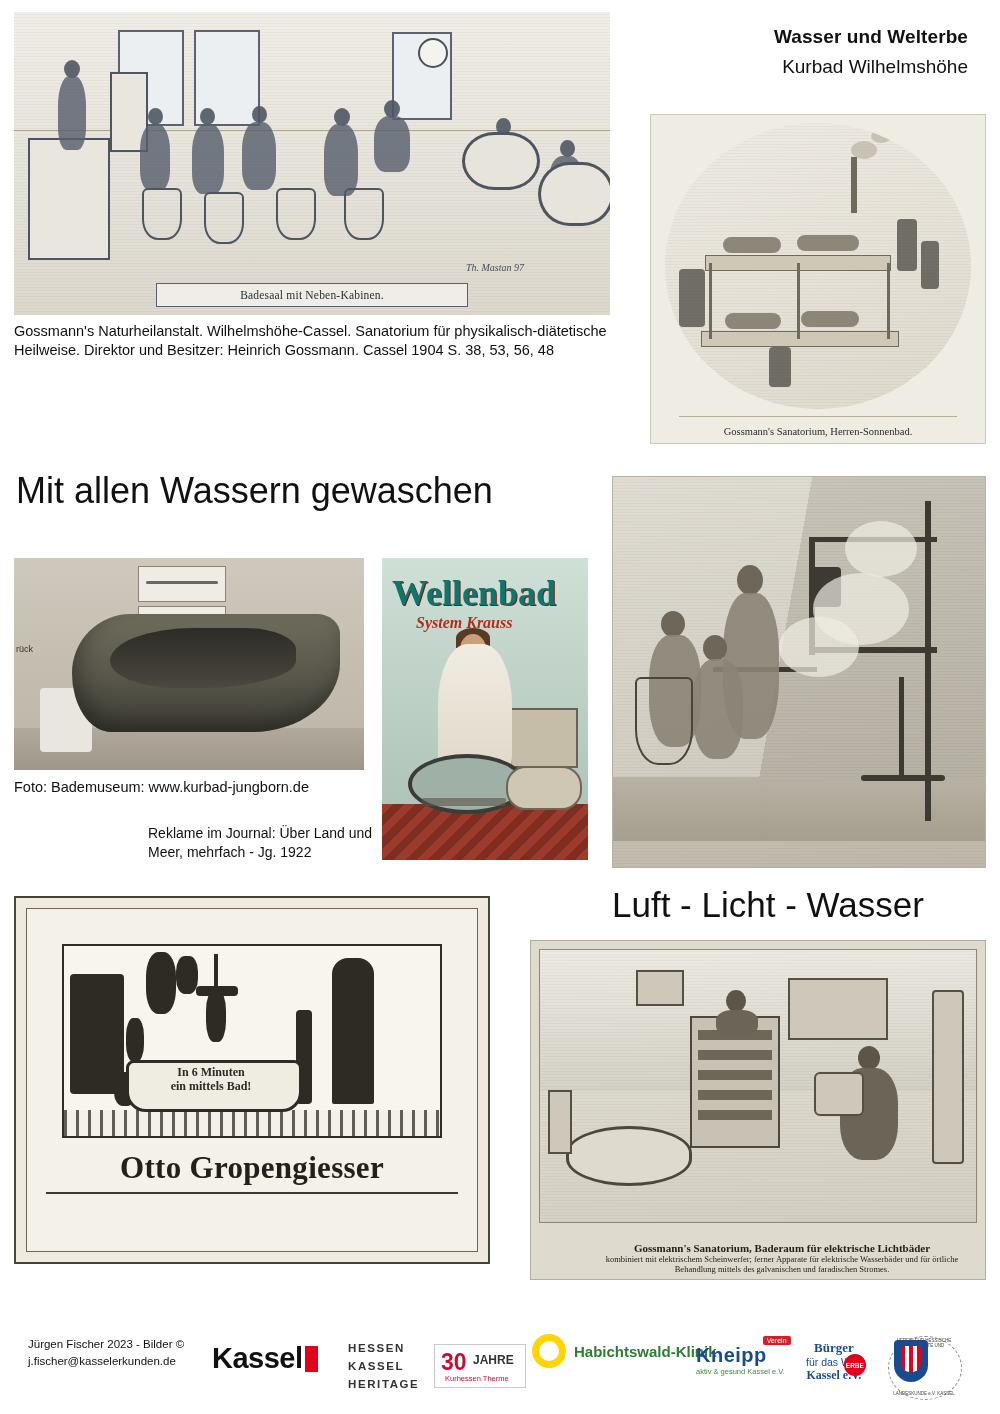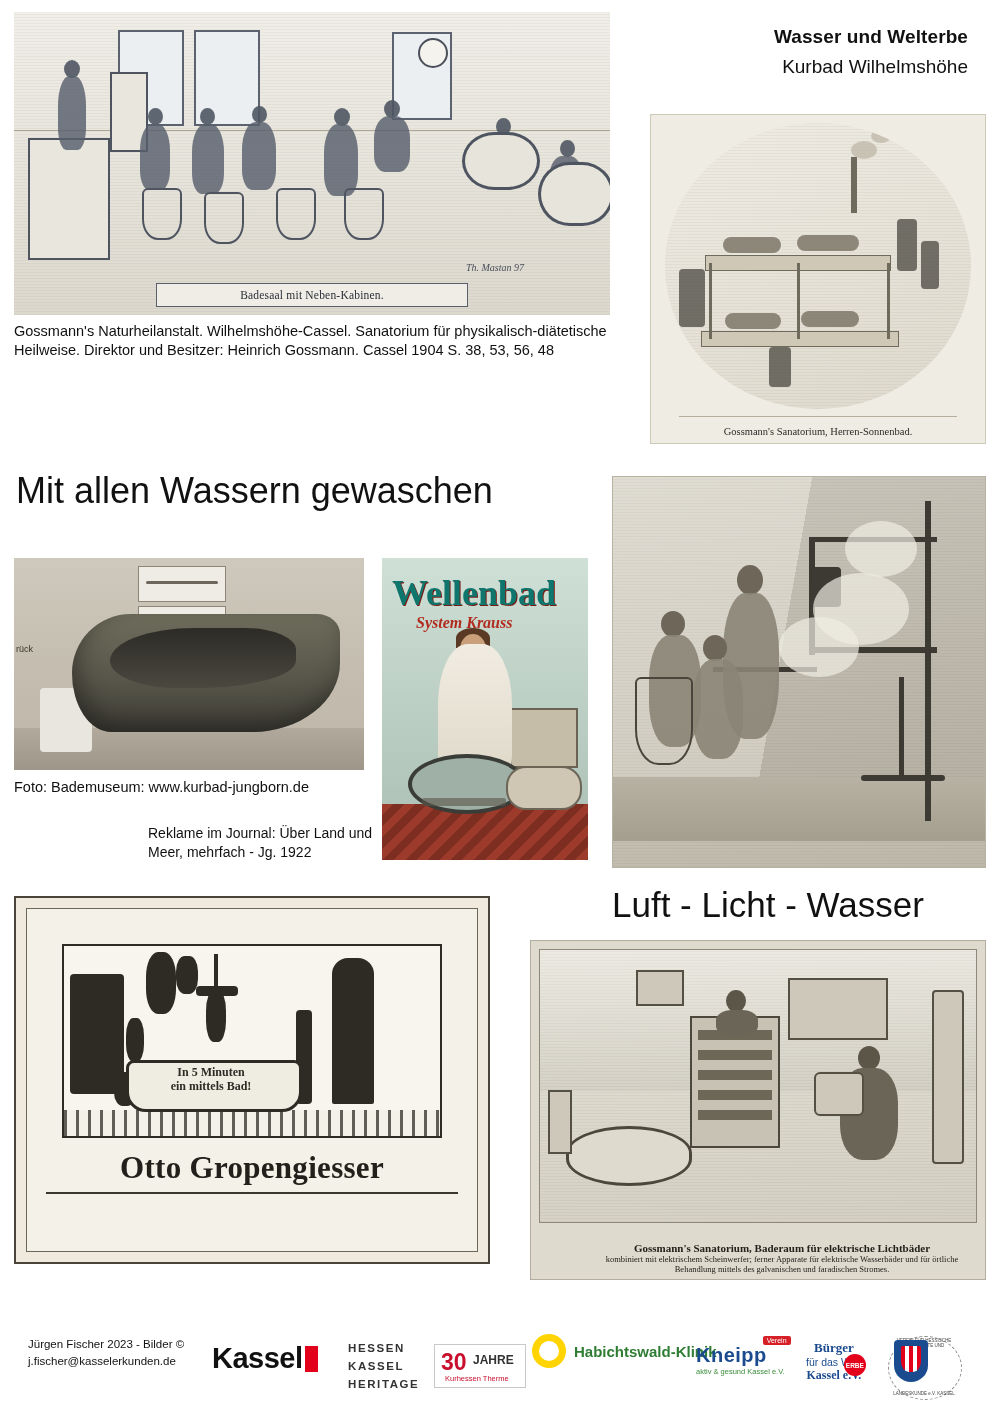--- a/index.html
+++ b/index.html
@@ -619,21 +619,21 @@
       <div class="showerhead"></div>
 
       <div class="person" style="left:82px; top:6px; width:30px; height:62px;"></div>
       <div class="person" style="left:112px; top:10px; width:22px; height:38px;"></div>
       <div class="person" style="left:62px; top:72px; width:18px; height:44px;"></div>
       <div class="person" style="left:142px; top:44px; width:20px; height:52px;"></div>
       <div class="person" style="left:50px; top:126px; width:22px; height:34px;"></div>
 
       <div class="tub2"></div>
       <div class="bubble">
-        <div>In 5 Minuten</div>
+        <div>In 6 Minuten</div>
         <div>ein mittels Bad!</div>
       </div>
     </div>
 
     <div class="name">Otto Gropengiesser</div>
     <div class="rule"></div>
   </div>
 
 
   <div class="imgbox" id="img-licht">

